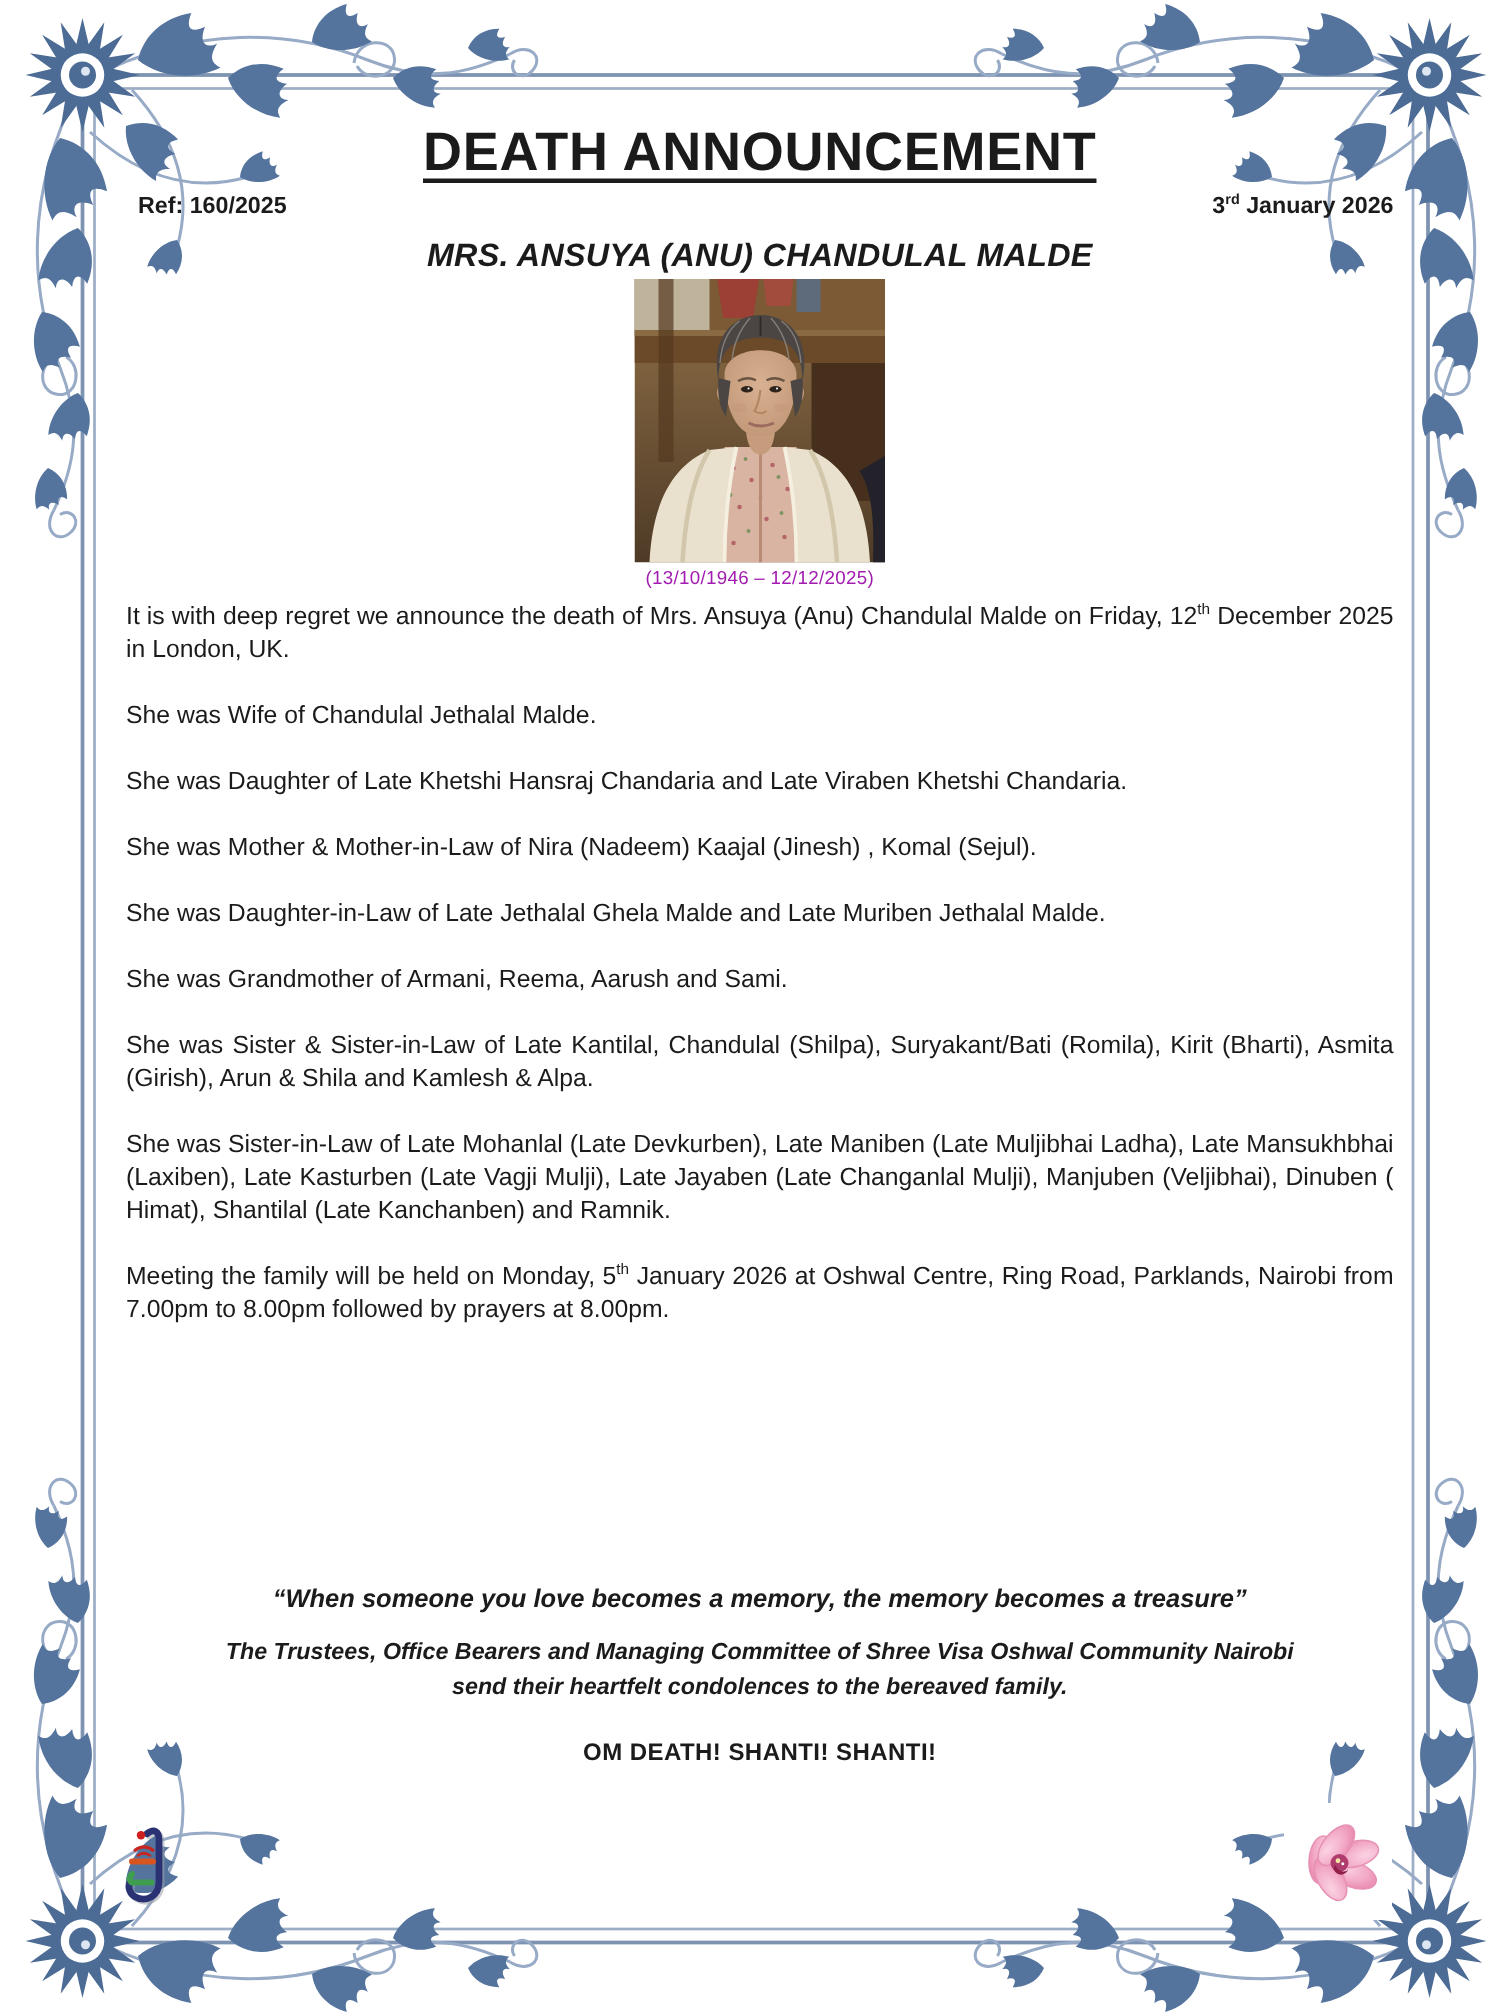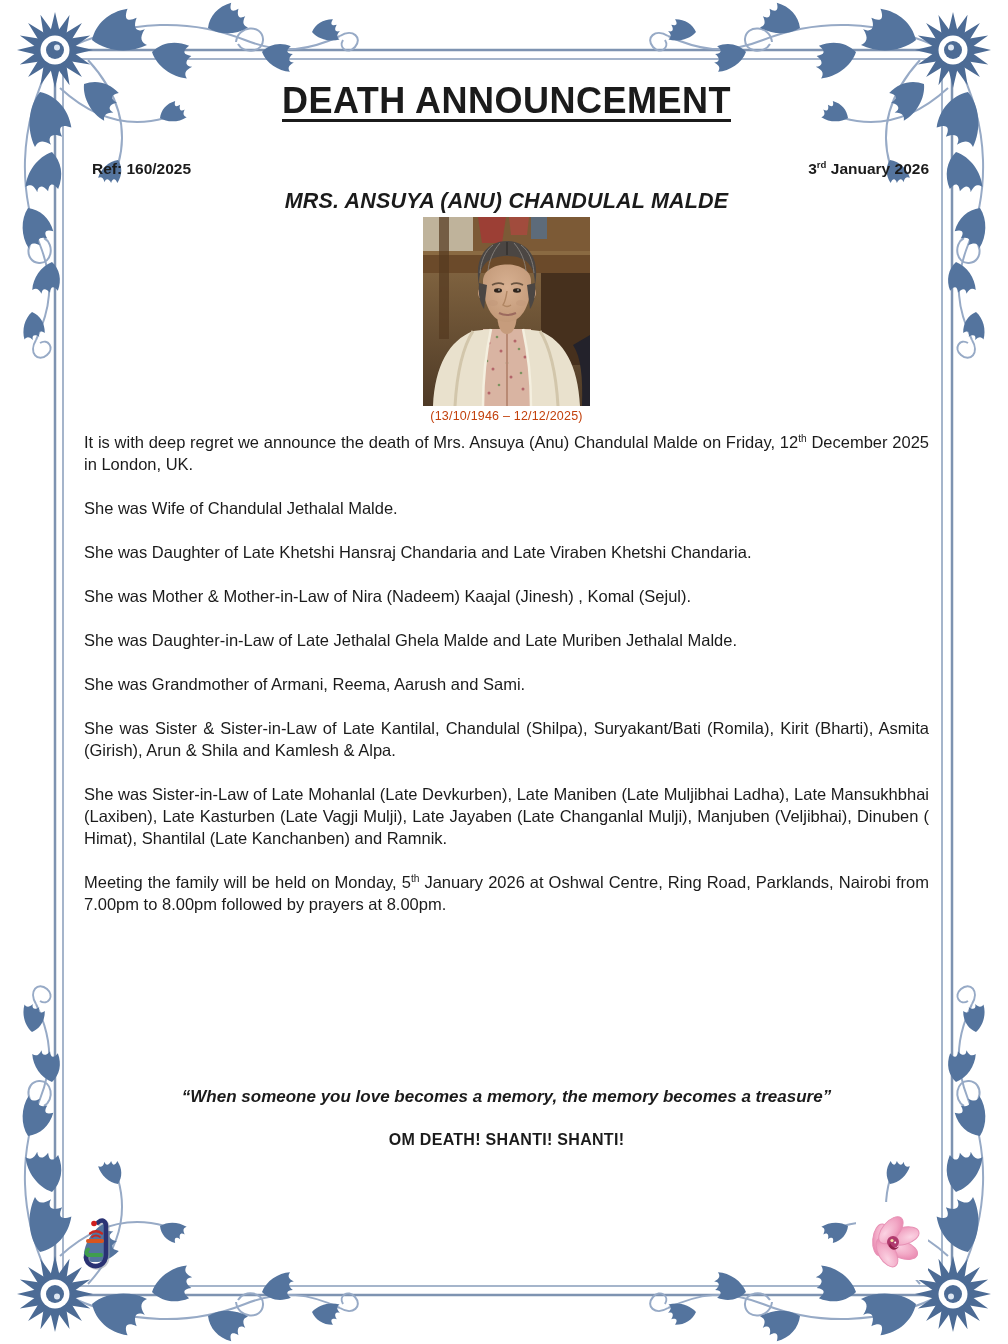--- a/index.html
+++ b/index.html
@@ -8,27 +8,27 @@
     font-family:"Liberation Sans",sans-serif;color:#1b1b1b;overflow:hidden;
   }
   .border-svg{position:absolute;inset:0;width:1008px;height:1344px;z-index:1;pointer-events:none;}
   .logo{position:absolute;left:82px;top:1216px;width:30px;height:57px;z-index:2;}
   .orchid{position:absolute;left:856px;top:1202px;width:80px;height:85px;z-index:2;}
   .content{position:absolute;left:84px;top:0;width:845px;z-index:3;}
   .title{
     text-align:center;font-size:36px;font-weight:bold;letter-spacing:.5px;
     margin:80px 0 0 0;text-decoration:underline;text-decoration-thickness:3px;text-underline-offset:6px;
   }
-  .meta-row{display:flex;justify-content:space-between;align-items:baseline;margin-top:38px;font-size:15.5px;font-weight:bold;}
+  .meta-row{display:flex;justify-content:space-between;align-items:baseline;margin-top:7px;font-size:15.5px;font-weight:bold;}
   .meta-row .ref{padding-left:8px;}
   sup{font-size:62%;line-height:0;}
   .name{text-align:center;font-size:21.5px;font-weight:bold;margin:11px 0 0 0;letter-spacing:.2px;font-style:italic;}
   figure{margin:3px auto 0 auto;width:200px;text-align:center;}
   .photo{width:167px;height:189px;display:block;margin:0 auto;}
-  figcaption{font-size:12.5px;margin-top:3px;letter-spacing:.2px;color:#c2410c;}
+  figcaption{font-size:12.5px;margin-top:3px;letter-spacing:.2px;color:#a21caf;}
   .body-text{margin-top:8px;}
   .para{font-size:16.5px;line-height:22px;text-align:justify;margin:0 0 22px 0;}
   .page-footer{margin-top:172px;text-align:center;}
   .quote{font-size:17px;font-weight:bold;font-style:italic;margin:0;}
   .condolences{font-size:15.5px;font-weight:bold;font-style:italic;line-height:23px;margin:14px 0 0 0;}
   .om{font-size:16px;font-weight:bold;letter-spacing:.3px;margin:24px 0 0 0;}
 </style>
 </head>
 <body>
 
@@ -222,15 +222,19 @@
     <p class="para">She was Daughter-in-Law of Late Jethalal Ghela Malde and Late Muriben Jethalal Malde.</p>
     <p class="para">She was Grandmother of Armani, Reema, Aarush and Sami.</p>
     <p class="para">She was Sister &amp; Sister-in-Law of Late Kantilal, Chandulal (Shilpa), Suryakant/Bati (Romila), Kirit (Bharti), Asmita (Girish), Arun &amp; Shila and Kamlesh &amp; Alpa.</p>
     <p class="para">She was Sister-in-Law of Late Mohanlal (Late Devkurben), Late Maniben (Late Muljibhai Ladha), Late Mansukhbhai (Laxiben), Late Kasturben (Late Vagji Mulji), Late Jayaben (Late Changanlal Mulji), Manjuben (Veljibhai), Dinuben ( Himat), Shantilal (Late Kanchanben) and Ramnik.</p>
 
     <p class="para"><span>Meeting the family will be held on Monday, 5</span><sup>th</sup><span> January 2026 at Oshwal Centre, Ring Road, Parklands, Nairobi from 7.00pm to 8.00pm followed by prayers at 8.00pm.</span></p>
   </div>
 
   <div class="page-footer">
     <p class="quote">“When someone you love becomes a memory, the memory becomes a treasure”</p>
+    <p class="condolences">
+      <span>The Trustees, Office Bearers and Managing Committee of Shree Visa Oshwal Community Nairobi</span><br>
+      <span>send their heartfelt condolences to the bereaved family.</span>
+    </p>
     <p class="om">OM DEATH! SHANTI! SHANTI!</p>
   </div>
 </div>
 
 </body></html>

